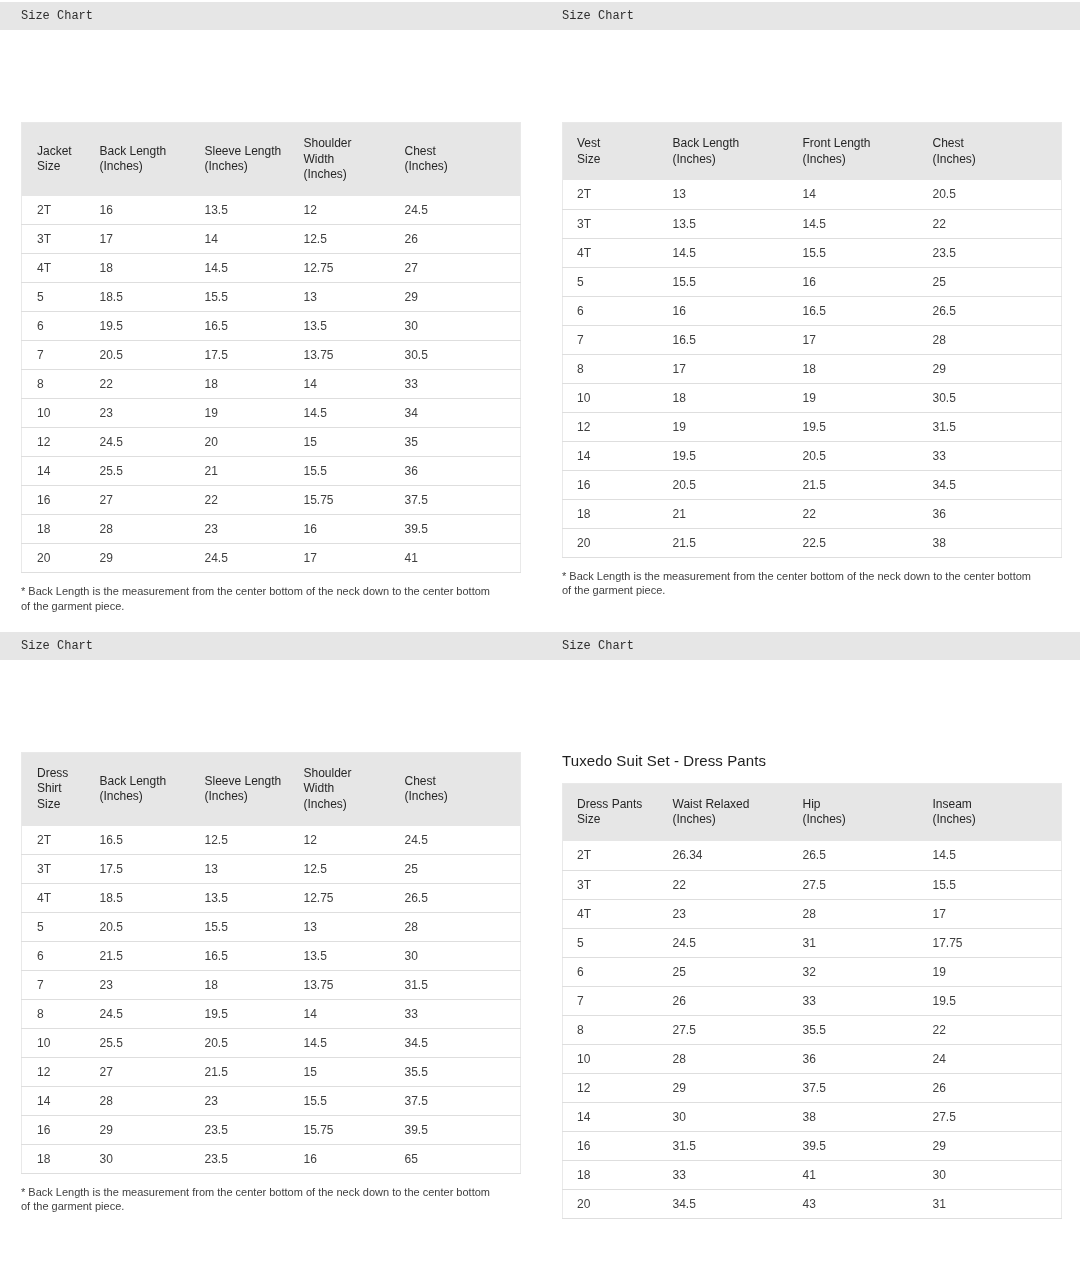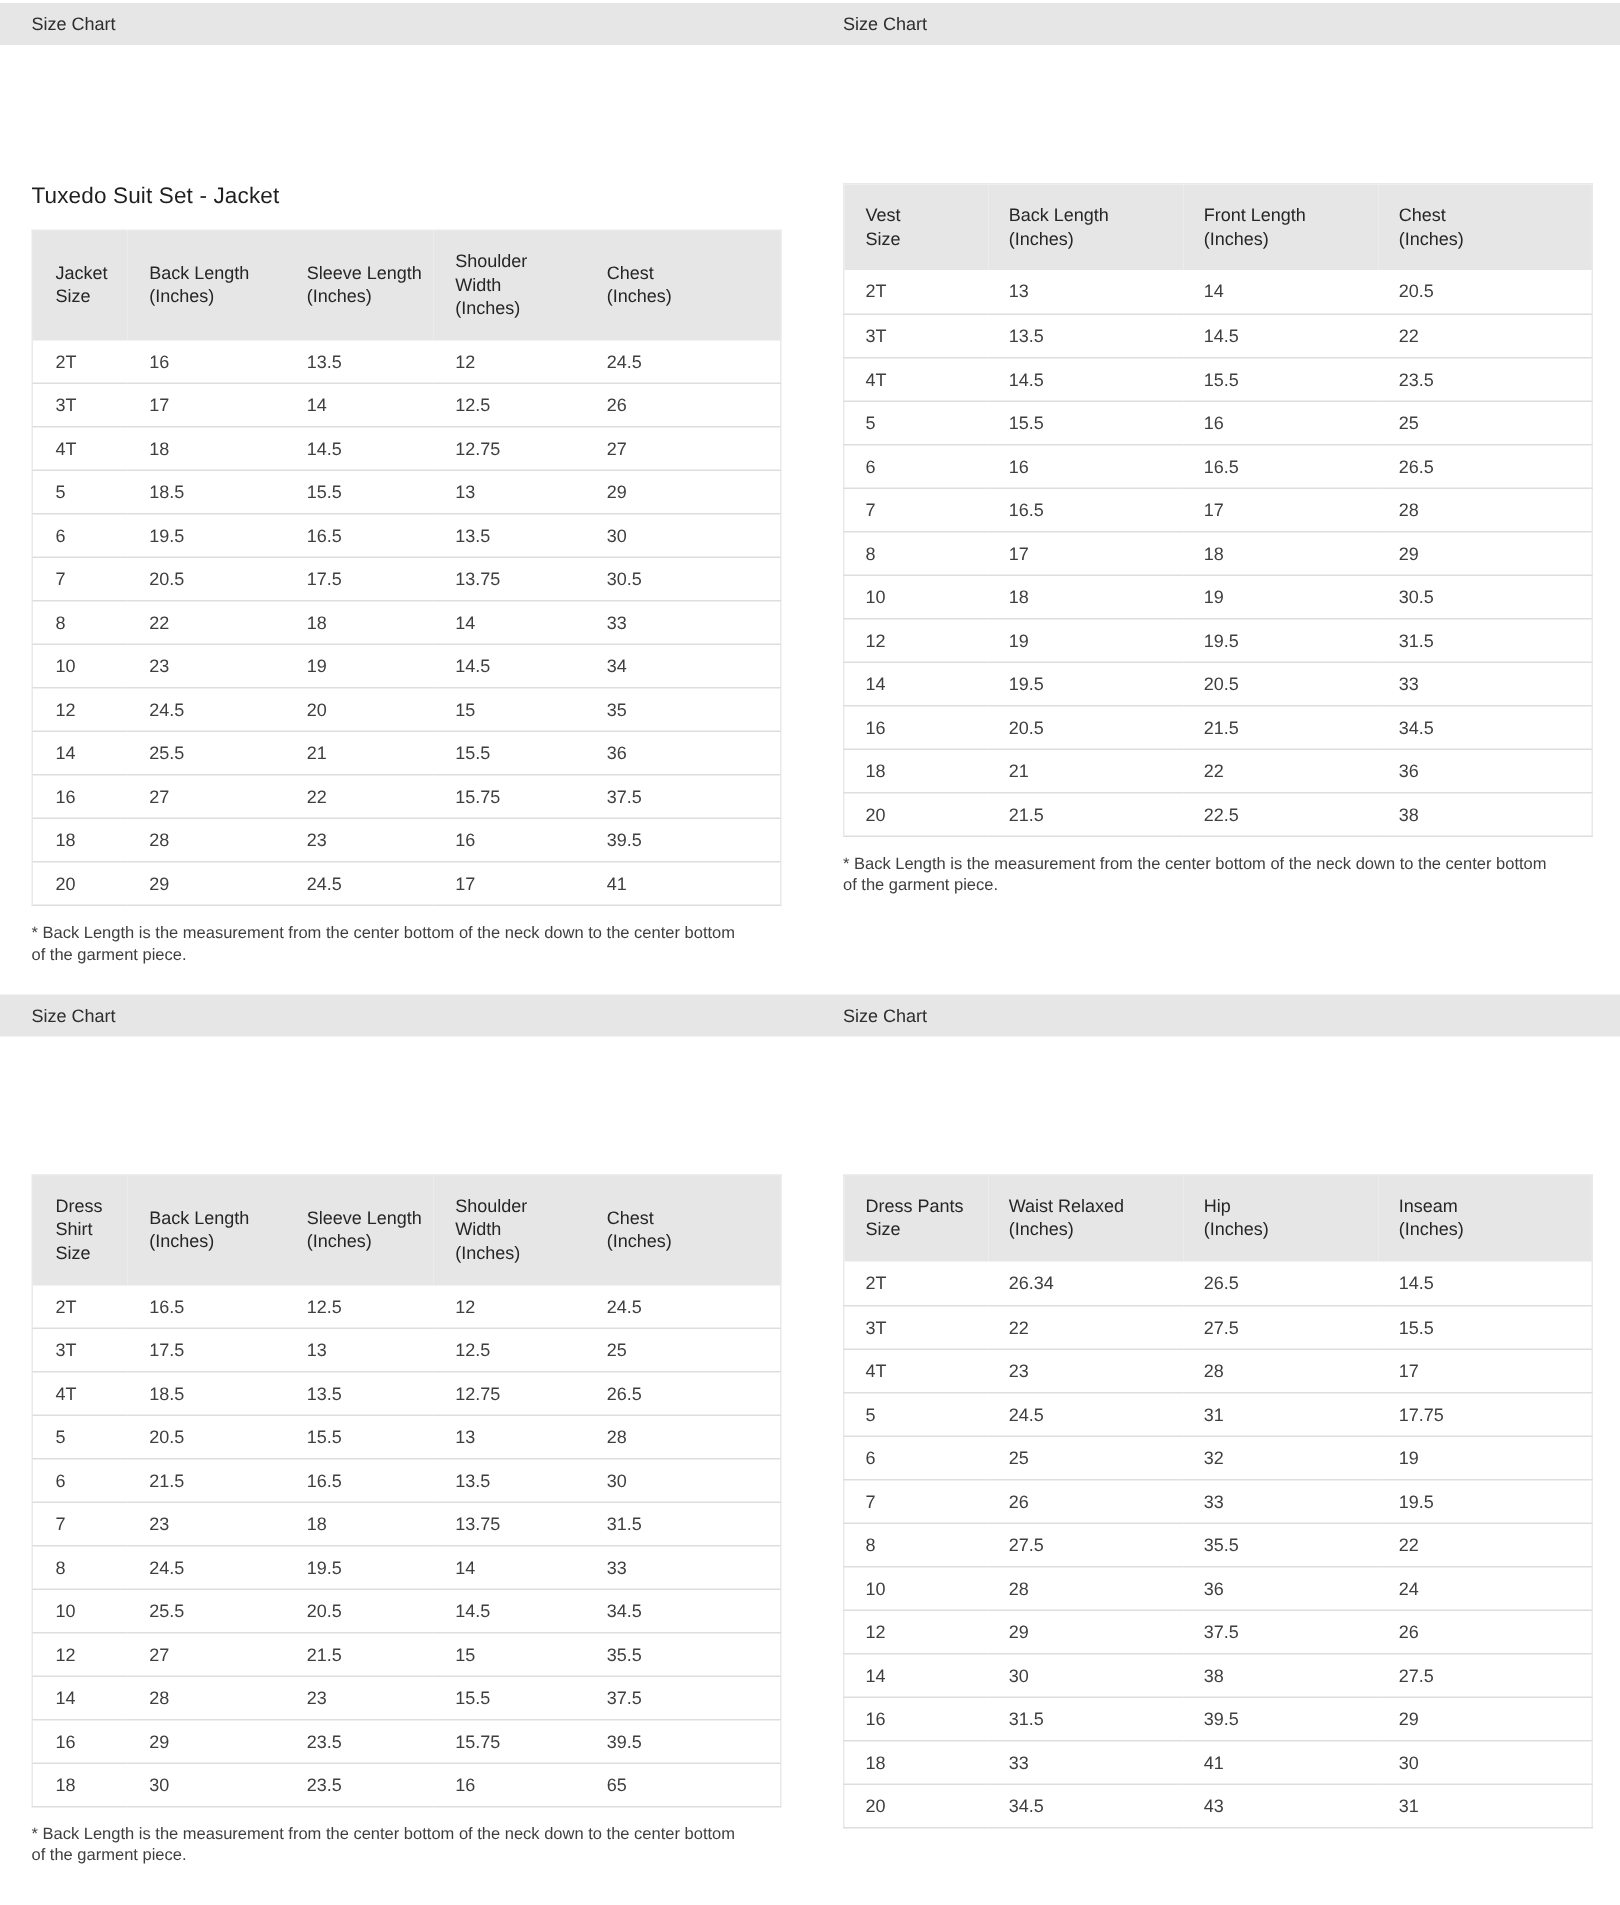--- a/index.html
+++ b/index.html
@@ -17,20 +17,21 @@
   }
   .bar.top{margin-top:2px;}
   .bar.mid{margin-top:19px;}
   .bar-label{
     position:absolute;
     top:0;
     line-height:28px;
     font-size:12px;
     color:#2e2e2e;
     white-space:nowrap;
+    font-family:Liberation Mono, monospace;
   }
   .bar-label.l{left:21px;}
   .bar-label.r{left:562px;}
 
   .section-row{
     display:flex;
     margin-top:92px;
     align-items:flex-start;
   }
   .panel{width:540px;box-sizing:border-box;flex:0 0 540px;}
@@ -79,380 +80,380 @@
     width:478px;
     font-size:11px;
     line-height:1.3;
     color:#3f3f3f;
   }
 </style>
 </head>
 <body>
 
 <div class="bar top">
-  <span class="bar-label l">Size Chart</span>
-  <span class="bar-label r">Size Chart</span>
-</div>
-
-<div class="section-row">
-  <section class="panel left">
-    <h2>Tuxedo Suit Set - Jacket</h2>
-    <table>
-      <colgroup>
-        <col style="width:63px">
-          <col style="width:105px">
-          <col style="width:99px">
-          <col style="width:101px">
-          <col style="width:131px">
-      </colgroup>
-      <thead>
-          <tr>
-            <th>Jacket
-Size</th>
-            <th>Back Length
-(Inches)</th>
-            <th>Sleeve Length
-(Inches)</th>
-            <th>Shoulder Width
-(Inches)</th>
-            <th>Chest
-(Inches)</th>
-          </tr>
-        </thead>
-      <tbody>
-          <tr>
-            <td>2T</td>
-            <td>16</td>
-            <td>13.5</td>
-            <td>12</td>
-            <td>24.5</td>
-          </tr>
-          <tr>
-            <td>3T</td>
-            <td>17</td>
-            <td>14</td>
-            <td>12.5</td>
-            <td>26</td>
-          </tr>
-          <tr>
-            <td>4T</td>
-            <td>18</td>
-            <td>14.5</td>
-            <td>12.75</td>
-            <td>27</td>
-          </tr>
-          <tr>
-            <td>5</td>
-            <td>18.5</td>
-            <td>15.5</td>
-            <td>13</td>
-            <td>29</td>
-          </tr>
-          <tr>
-            <td>6</td>
-            <td>19.5</td>
-            <td>16.5</td>
-            <td>13.5</td>
-            <td>30</td>
-          </tr>
-          <tr>
-            <td>7</td>
-            <td>20.5</td>
-            <td>17.5</td>
-            <td>13.75</td>
-            <td>30.5</td>
-          </tr>
-          <tr>
-            <td>8</td>
-            <td>22</td>
-            <td>18</td>
-            <td>14</td>
-            <td>33</td>
-          </tr>
-          <tr>
-            <td>10</td>
-            <td>23</td>
-            <td>19</td>
-            <td>14.5</td>
-            <td>34</td>
-          </tr>
-          <tr>
-            <td>12</td>
-            <td>24.5</td>
-            <td>20</td>
-            <td>15</td>
-            <td>35</td>
-          </tr>
-          <tr>
-            <td>14</td>
-            <td>25.5</td>
-            <td>21</td>
-            <td>15.5</td>
-            <td>36</td>
-          </tr>
-          <tr>
-            <td>16</td>
-            <td>27</td>
-            <td>22</td>
-            <td>15.75</td>
-            <td>37.5</td>
-          </tr>
-          <tr>
-            <td>18</td>
-            <td>28</td>
-            <td>23</td>
-            <td>16</td>
-            <td>39.5</td>
-          </tr>
-          <tr>
-            <td>20</td>
-            <td>29</td>
-            <td>24.5</td>
-            <td>17</td>
-            <td>41</td>
-          </tr>
-        </tbody>
-    </table>
-    <p class="footnote">* Back Length is the measurement from the center bottom of the neck down to the center bottom of the garment piece.</p>
-  </section>
-
-  <section class="panel right">
-    <table>
-      <colgroup>
-        <col style="width:96px">
-          <col style="width:130px">
-          <col style="width:130px">
-          <col style="width:143px">
-      </colgroup>
-      <thead>
-          <tr>
-            <th>Vest
-Size</th>
-            <th>Back Length
-(Inches)</th>
-            <th>Front Length
-(Inches)</th>
-            <th>Chest
-(Inches)</th>
-          </tr>
-        </thead>
-      <tbody>
-          <tr>
-            <td>2T</td>
-            <td>13</td>
-            <td>14</td>
-            <td>20.5</td>
-          </tr>
-          <tr>
-            <td>3T</td>
-            <td>13.5</td>
-            <td>14.5</td>
-            <td>22</td>
-          </tr>
-          <tr>
-            <td>4T</td>
-            <td>14.5</td>
-            <td>15.5</td>
-            <td>23.5</td>
-          </tr>
-          <tr>
-            <td>5</td>
-            <td>15.5</td>
-            <td>16</td>
-            <td>25</td>
-          </tr>
-          <tr>
-            <td>6</td>
-            <td>16</td>
-            <td>16.5</td>
-            <td>26.5</td>
-          </tr>
-          <tr>
-            <td>7</td>
-            <td>16.5</td>
-            <td>17</td>
-            <td>28</td>
-          </tr>
-          <tr>
-            <td>8</td>
-            <td>17</td>
-            <td>18</td>
-            <td>29</td>
-          </tr>
-          <tr>
-            <td>10</td>
-            <td>18</td>
-            <td>19</td>
-            <td>30.5</td>
-          </tr>
-          <tr>
-            <td>12</td>
-            <td>19</td>
-            <td>19.5</td>
-            <td>31.5</td>
-          </tr>
-          <tr>
-            <td>14</td>
-            <td>19.5</td>
-            <td>20.5</td>
-            <td>33</td>
-          </tr>
-          <tr>
-            <td>16</td>
-            <td>20.5</td>
-            <td>21.5</td>
-            <td>34.5</td>
-          </tr>
-          <tr>
-            <td>18</td>
-            <td>21</td>
-            <td>22</td>
-            <td>36</td>
-          </tr>
-          <tr>
-            <td>20</td>
-            <td>21.5</td>
-            <td>22.5</td>
-            <td>38</td>
-          </tr>
-        </tbody>
-    </table>
-    <p class="footnote">* Back Length is the measurement from the center bottom of the neck down to the center bottom of the garment piece.</p>
-  </section>
-</div>
-
-<div class="bar mid">
   <span class="bar-label l">Size Chart</span>
   <span class="bar-label r">Size Chart</span>
 </div>
 
 <div class="section-row">
   <section class="panel left">
     <table>
       <colgroup>
         <col style="width:63px">
           <col style="width:105px">
           <col style="width:99px">
           <col style="width:101px">
           <col style="width:131px">
       </colgroup>
       <thead>
           <tr>
-            <th>Dress Shirt
+            <th>Jacket
 Size</th>
             <th>Back Length
 (Inches)</th>
             <th>Sleeve Length
 (Inches)</th>
             <th>Shoulder Width
 (Inches)</th>
             <th>Chest
 (Inches)</th>
           </tr>
         </thead>
       <tbody>
           <tr>
             <td>2T</td>
-            <td>16.5</td>
-            <td>12.5</td>
+            <td>16</td>
+            <td>13.5</td>
             <td>12</td>
             <td>24.5</td>
           </tr>
           <tr>
             <td>3T</td>
-            <td>17.5</td>
+            <td>17</td>
+            <td>14</td>
+            <td>12.5</td>
+            <td>26</td>
+          </tr>
+          <tr>
+            <td>4T</td>
+            <td>18</td>
+            <td>14.5</td>
+            <td>12.75</td>
+            <td>27</td>
+          </tr>
+          <tr>
+            <td>5</td>
+            <td>18.5</td>
+            <td>15.5</td>
             <td>13</td>
-            <td>12.5</td>
-            <td>25</td>
-          </tr>
-          <tr>
-            <td>4T</td>
-            <td>18.5</td>
-            <td>13.5</td>
-            <td>12.75</td>
-            <td>26.5</td>
-          </tr>
-          <tr>
-            <td>5</td>
-            <td>20.5</td>
-            <td>15.5</td>
-            <td>13</td>
-            <td>28</td>
+            <td>29</td>
           </tr>
           <tr>
             <td>6</td>
-            <td>21.5</td>
+            <td>19.5</td>
             <td>16.5</td>
             <td>13.5</td>
             <td>30</td>
           </tr>
           <tr>
             <td>7</td>
+            <td>20.5</td>
+            <td>17.5</td>
+            <td>13.75</td>
+            <td>30.5</td>
+          </tr>
+          <tr>
+            <td>8</td>
+            <td>22</td>
+            <td>18</td>
+            <td>14</td>
+            <td>33</td>
+          </tr>
+          <tr>
+            <td>10</td>
             <td>23</td>
-            <td>18</td>
-            <td>13.75</td>
-            <td>31.5</td>
-          </tr>
-          <tr>
-            <td>8</td>
+            <td>19</td>
+            <td>14.5</td>
+            <td>34</td>
+          </tr>
+          <tr>
+            <td>12</td>
             <td>24.5</td>
-            <td>19.5</td>
-            <td>14</td>
-            <td>33</td>
-          </tr>
-          <tr>
-            <td>10</td>
+            <td>20</td>
+            <td>15</td>
+            <td>35</td>
+          </tr>
+          <tr>
+            <td>14</td>
             <td>25.5</td>
-            <td>20.5</td>
-            <td>14.5</td>
-            <td>34.5</td>
-          </tr>
-          <tr>
-            <td>12</td>
+            <td>21</td>
+            <td>15.5</td>
+            <td>36</td>
+          </tr>
+          <tr>
+            <td>16</td>
             <td>27</td>
-            <td>21.5</td>
-            <td>15</td>
-            <td>35.5</td>
-          </tr>
-          <tr>
-            <td>14</td>
+            <td>22</td>
+            <td>15.75</td>
+            <td>37.5</td>
+          </tr>
+          <tr>
+            <td>18</td>
             <td>28</td>
             <td>23</td>
-            <td>15.5</td>
-            <td>37.5</td>
-          </tr>
-          <tr>
-            <td>16</td>
+            <td>16</td>
+            <td>39.5</td>
+          </tr>
+          <tr>
+            <td>20</td>
             <td>29</td>
-            <td>23.5</td>
-            <td>15.75</td>
-            <td>39.5</td>
-          </tr>
-          <tr>
-            <td>18</td>
-            <td>30</td>
-            <td>23.5</td>
-            <td>16</td>
-            <td>65</td>
+            <td>24.5</td>
+            <td>17</td>
+            <td>41</td>
           </tr>
         </tbody>
     </table>
     <p class="footnote">* Back Length is the measurement from the center bottom of the neck down to the center bottom of the garment piece.</p>
   </section>
 
   <section class="panel right">
     <table>
       <colgroup>
         <col style="width:96px">
           <col style="width:130px">
           <col style="width:130px">
           <col style="width:143px">
       </colgroup>
       <thead>
           <tr>
+            <th>Vest
+Size</th>
+            <th>Back Length
+(Inches)</th>
+            <th>Front Length
+(Inches)</th>
+            <th>Chest
+(Inches)</th>
+          </tr>
+        </thead>
+      <tbody>
+          <tr>
+            <td>2T</td>
+            <td>13</td>
+            <td>14</td>
+            <td>20.5</td>
+          </tr>
+          <tr>
+            <td>3T</td>
+            <td>13.5</td>
+            <td>14.5</td>
+            <td>22</td>
+          </tr>
+          <tr>
+            <td>4T</td>
+            <td>14.5</td>
+            <td>15.5</td>
+            <td>23.5</td>
+          </tr>
+          <tr>
+            <td>5</td>
+            <td>15.5</td>
+            <td>16</td>
+            <td>25</td>
+          </tr>
+          <tr>
+            <td>6</td>
+            <td>16</td>
+            <td>16.5</td>
+            <td>26.5</td>
+          </tr>
+          <tr>
+            <td>7</td>
+            <td>16.5</td>
+            <td>17</td>
+            <td>28</td>
+          </tr>
+          <tr>
+            <td>8</td>
+            <td>17</td>
+            <td>18</td>
+            <td>29</td>
+          </tr>
+          <tr>
+            <td>10</td>
+            <td>18</td>
+            <td>19</td>
+            <td>30.5</td>
+          </tr>
+          <tr>
+            <td>12</td>
+            <td>19</td>
+            <td>19.5</td>
+            <td>31.5</td>
+          </tr>
+          <tr>
+            <td>14</td>
+            <td>19.5</td>
+            <td>20.5</td>
+            <td>33</td>
+          </tr>
+          <tr>
+            <td>16</td>
+            <td>20.5</td>
+            <td>21.5</td>
+            <td>34.5</td>
+          </tr>
+          <tr>
+            <td>18</td>
+            <td>21</td>
+            <td>22</td>
+            <td>36</td>
+          </tr>
+          <tr>
+            <td>20</td>
+            <td>21.5</td>
+            <td>22.5</td>
+            <td>38</td>
+          </tr>
+        </tbody>
+    </table>
+    <p class="footnote">* Back Length is the measurement from the center bottom of the neck down to the center bottom of the garment piece.</p>
+  </section>
+</div>
+
+<div class="bar mid">
+  <span class="bar-label l">Size Chart</span>
+  <span class="bar-label r">Size Chart</span>
+</div>
+
+<div class="section-row">
+  <section class="panel left">
+    <table>
+      <colgroup>
+        <col style="width:63px">
+          <col style="width:105px">
+          <col style="width:99px">
+          <col style="width:101px">
+          <col style="width:131px">
+      </colgroup>
+      <thead>
+          <tr>
+            <th>Dress Shirt
+Size</th>
+            <th>Back Length
+(Inches)</th>
+            <th>Sleeve Length
+(Inches)</th>
+            <th>Shoulder Width
+(Inches)</th>
+            <th>Chest
+(Inches)</th>
+          </tr>
+        </thead>
+      <tbody>
+          <tr>
+            <td>2T</td>
+            <td>16.5</td>
+            <td>12.5</td>
+            <td>12</td>
+            <td>24.5</td>
+          </tr>
+          <tr>
+            <td>3T</td>
+            <td>17.5</td>
+            <td>13</td>
+            <td>12.5</td>
+            <td>25</td>
+          </tr>
+          <tr>
+            <td>4T</td>
+            <td>18.5</td>
+            <td>13.5</td>
+            <td>12.75</td>
+            <td>26.5</td>
+          </tr>
+          <tr>
+            <td>5</td>
+            <td>20.5</td>
+            <td>15.5</td>
+            <td>13</td>
+            <td>28</td>
+          </tr>
+          <tr>
+            <td>6</td>
+            <td>21.5</td>
+            <td>16.5</td>
+            <td>13.5</td>
+            <td>30</td>
+          </tr>
+          <tr>
+            <td>7</td>
+            <td>23</td>
+            <td>18</td>
+            <td>13.75</td>
+            <td>31.5</td>
+          </tr>
+          <tr>
+            <td>8</td>
+            <td>24.5</td>
+            <td>19.5</td>
+            <td>14</td>
+            <td>33</td>
+          </tr>
+          <tr>
+            <td>10</td>
+            <td>25.5</td>
+            <td>20.5</td>
+            <td>14.5</td>
+            <td>34.5</td>
+          </tr>
+          <tr>
+            <td>12</td>
+            <td>27</td>
+            <td>21.5</td>
+            <td>15</td>
+            <td>35.5</td>
+          </tr>
+          <tr>
+            <td>14</td>
+            <td>28</td>
+            <td>23</td>
+            <td>15.5</td>
+            <td>37.5</td>
+          </tr>
+          <tr>
+            <td>16</td>
+            <td>29</td>
+            <td>23.5</td>
+            <td>15.75</td>
+            <td>39.5</td>
+          </tr>
+          <tr>
+            <td>18</td>
+            <td>30</td>
+            <td>23.5</td>
+            <td>16</td>
+            <td>65</td>
+          </tr>
+        </tbody>
+    </table>
+    <p class="footnote">* Back Length is the measurement from the center bottom of the neck down to the center bottom of the garment piece.</p>
+  </section>
+
+  <section class="panel right">
+    <h2>Tuxedo Suit Set - Dress Pants</h2>
+    <table>
+      <colgroup>
+        <col style="width:96px">
+          <col style="width:130px">
+          <col style="width:130px">
+          <col style="width:143px">
+      </colgroup>
+      <thead>
+          <tr>
             <th>Dress Pants
 Size</th>
             <th>Waist Relaxed
 (Inches)</th>
             <th>Hip
 (Inches)</th>
             <th>Inseam
 (Inches)</th>
           </tr>
         </thead>

